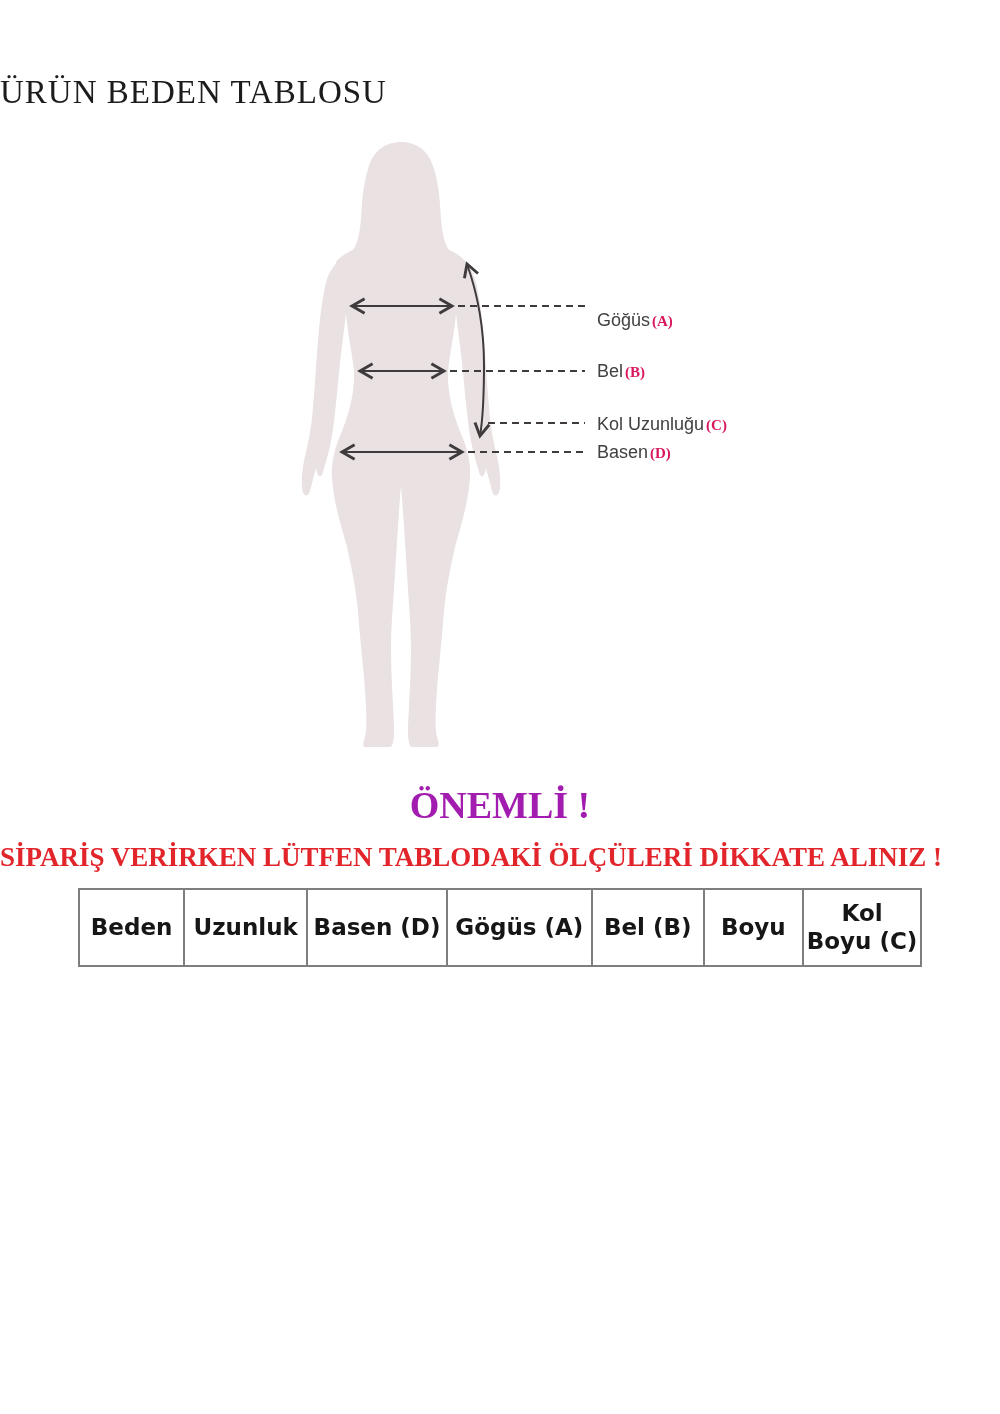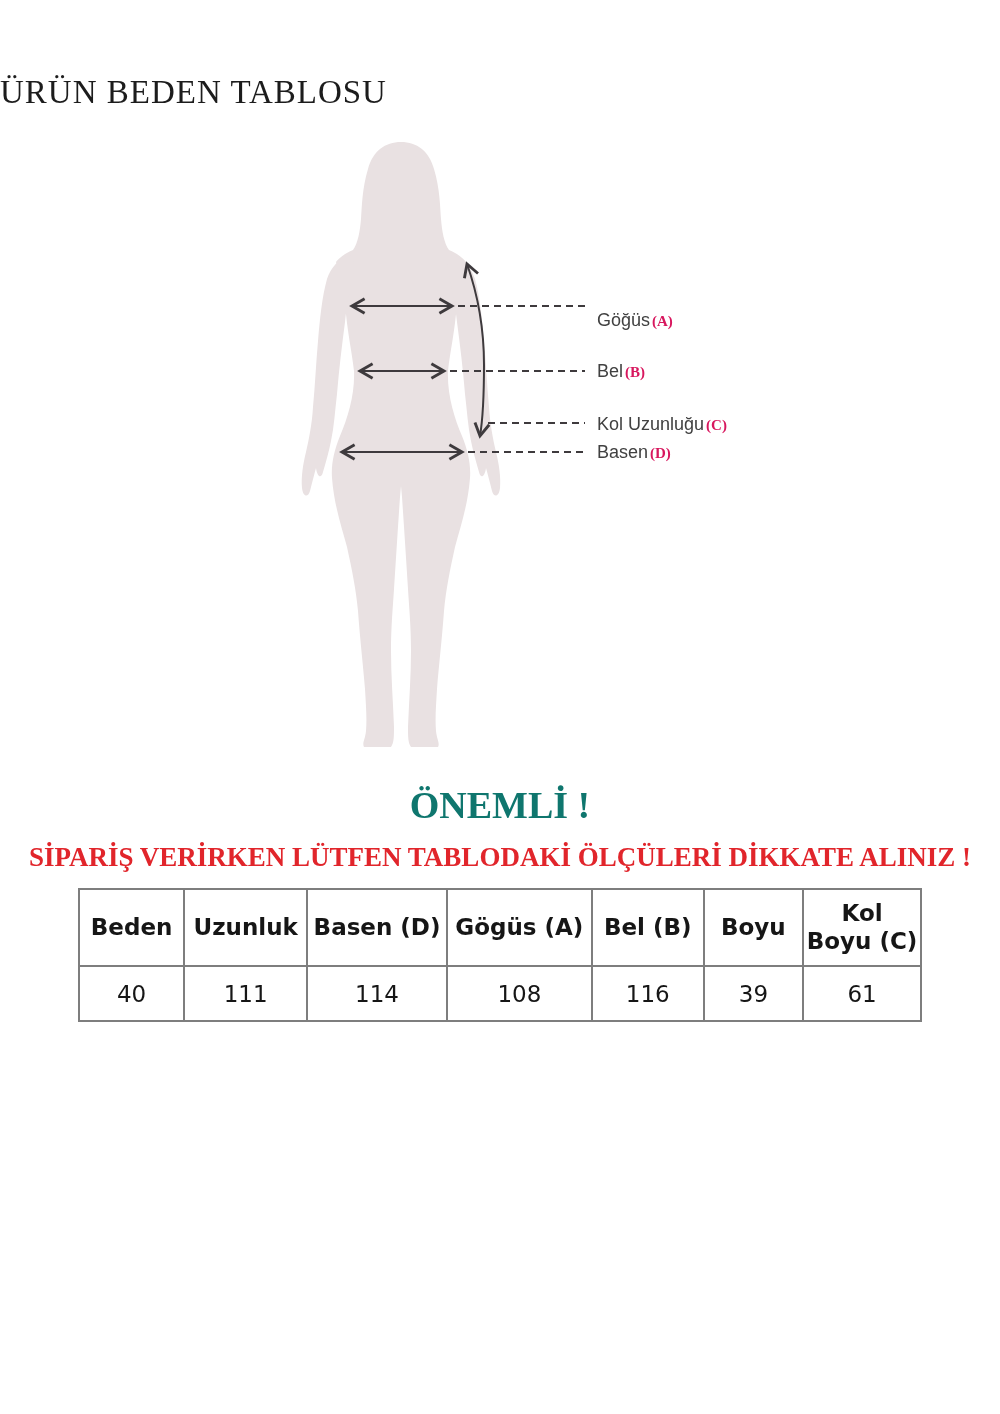--- a/index.html
+++ b/index.html
@@ -7,22 +7,22 @@
         font-family:"Liberation Sans",sans-serif;}
   .title{position:absolute;top:74px;left:0;width:100%;text-align:left;
          font-family:"Liberation Serif",serif;font-weight:400;font-size:33px;
          color:#1c1c1c;letter-spacing:1px;}
   .figure-svg{position:absolute;left:280px;top:135px;}
   .mlabel{position:absolute;left:597px;font-size:18px;color:#414141;white-space:nowrap;
           line-height:22px;}
   .mlabel .mletter{font-family:"Liberation Serif",serif;font-weight:700;font-size:15px;
           color:#d8175e;margin-left:2px;}
   .important{position:absolute;top:783px;left:0;width:100%;text-align:center;
-         font-family:"Liberation Serif",serif;font-weight:700;font-size:38px;color:#0f766e;}
-  .warning{position:absolute;top:842px;left:0;width:100%;text-align:center;
+         font-family:"Liberation Serif",serif;font-weight:700;font-size:38px;color:#a21caf;}
+  .warning{position:absolute;top:842px;left:0;width:100%;
          font-family:"Liberation Serif",serif;font-weight:700;font-size:27px;color:#e1252b;
          letter-spacing:0px;}
   table.size-table{position:absolute;left:78px;top:888px;width:844px;border-collapse:collapse;
          table-layout:fixed;font-family:"DejaVu Sans","Liberation Sans",sans-serif;color:#161616;}
   table.size-table th,table.size-table td{border:2px solid #7e7e7e;text-align:center;
          vertical-align:middle;padding:0;}
   table.size-table th{font-size:23px;font-weight:700;height:75px;white-space:pre-line;line-height:1.2;}
   table.size-table td{font-size:23px;font-weight:400;height:53px;}
 </style>
 </head>
@@ -161,25 +161,16 @@
         <th>Uzunluk</th>
         <th>Basen (D)</th>
         <th>Gögüs (A)</th>
         <th>Bel (B)</th>
         <th>Boyu</th>
         <th>Kol
 Boyu (C)</th>
       </tr>
     </thead>
     <tbody>
-      <tr>
-        <td>40</td>
-        <td>111</td>
-        <td>114</td>
-        <td>108</td>
-        <td>116</td>
-        <td>39</td>
-        <td>61</td>
-      </tr>
     </tbody>
   </table>
 
 </div>
 
 </body></html>

